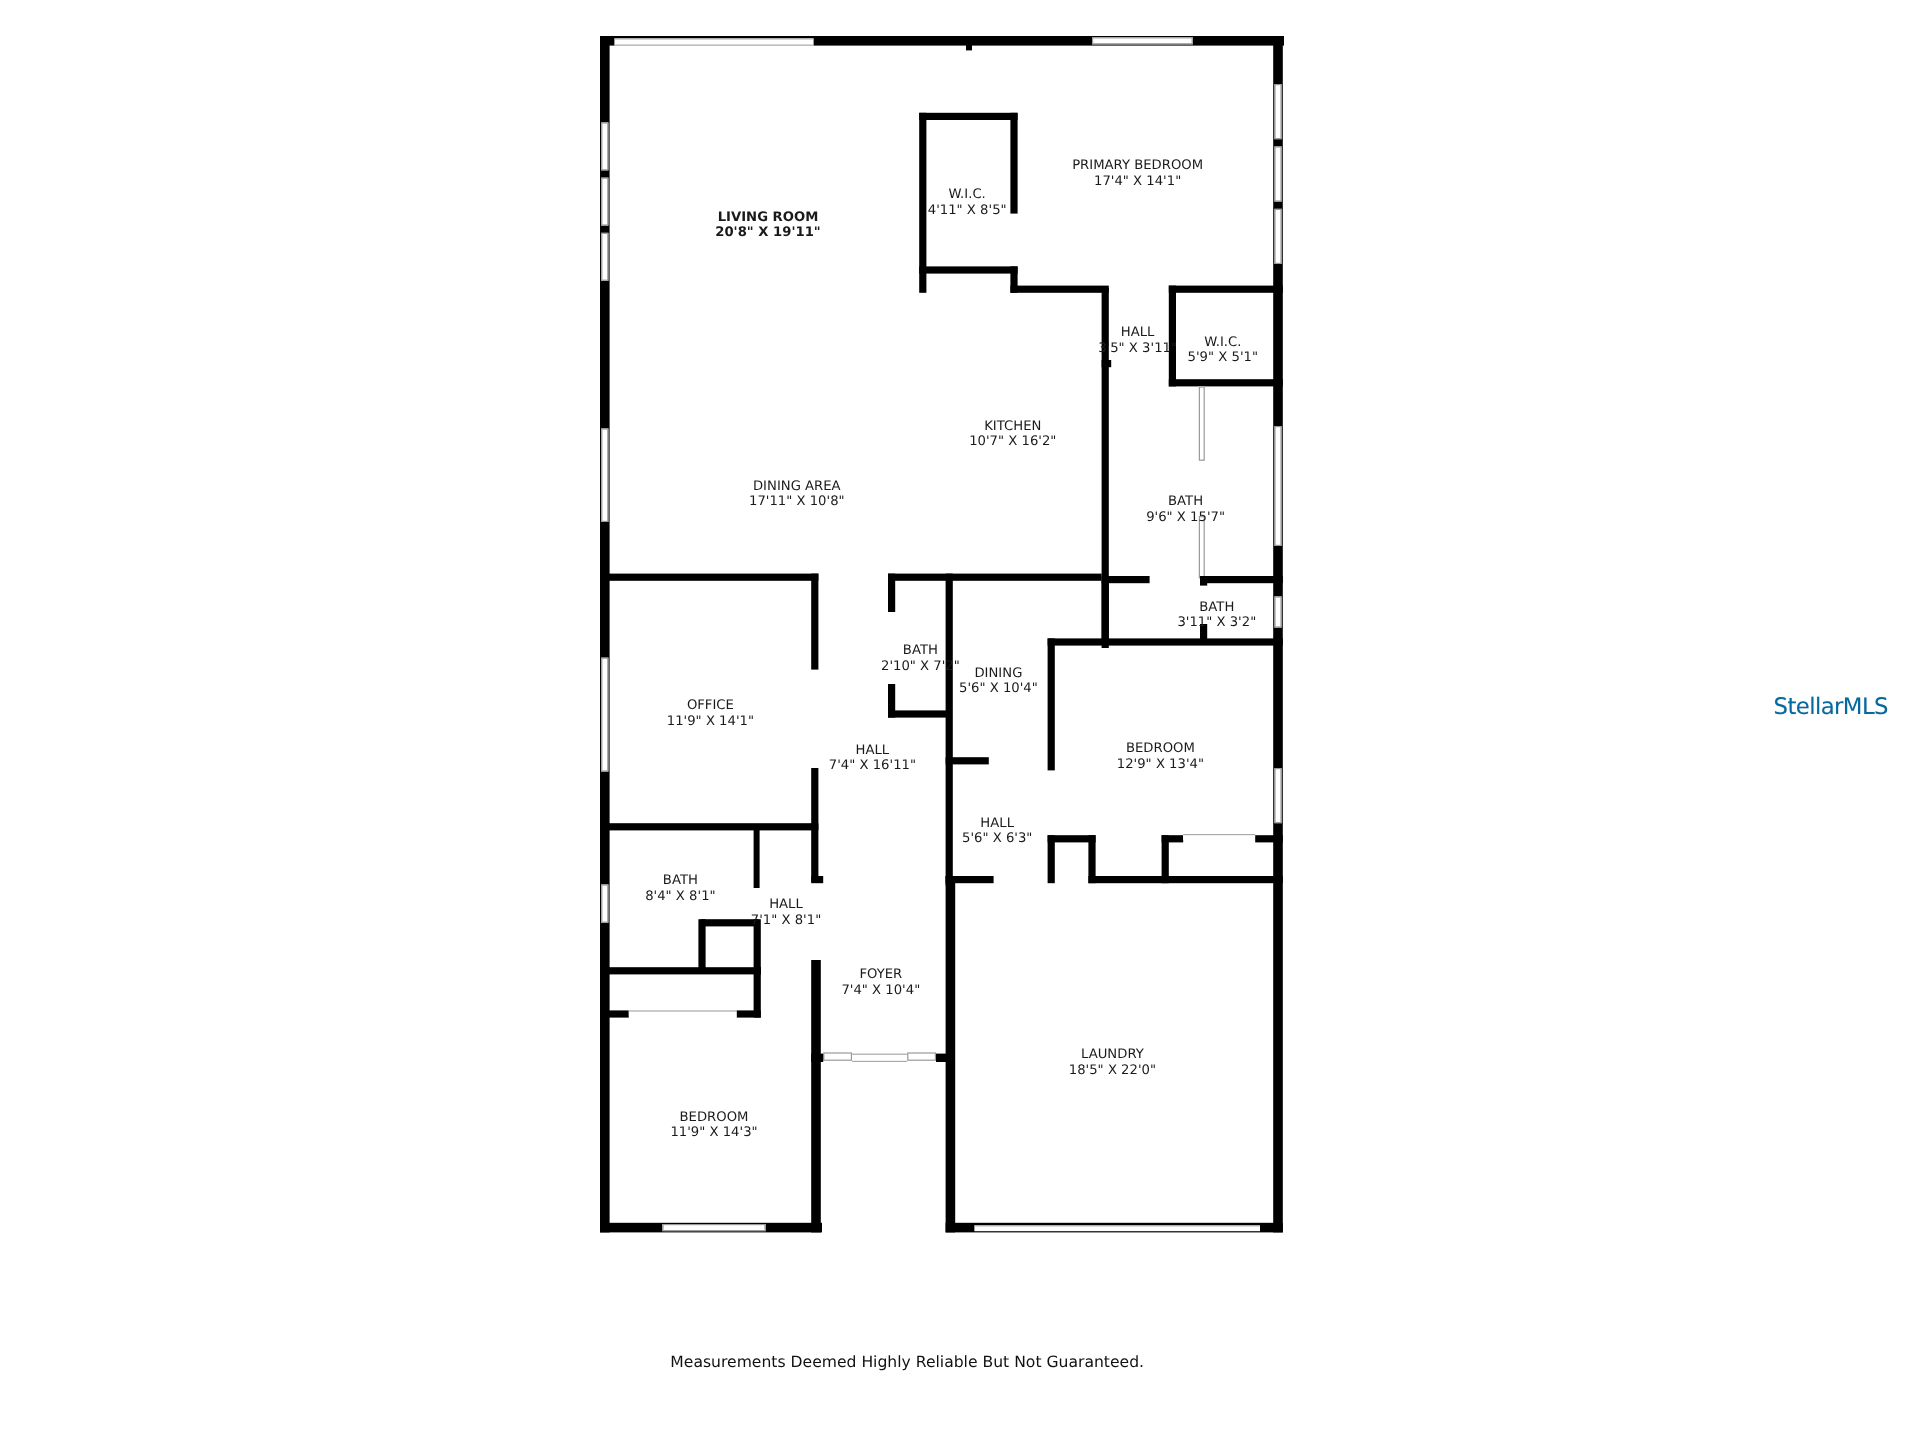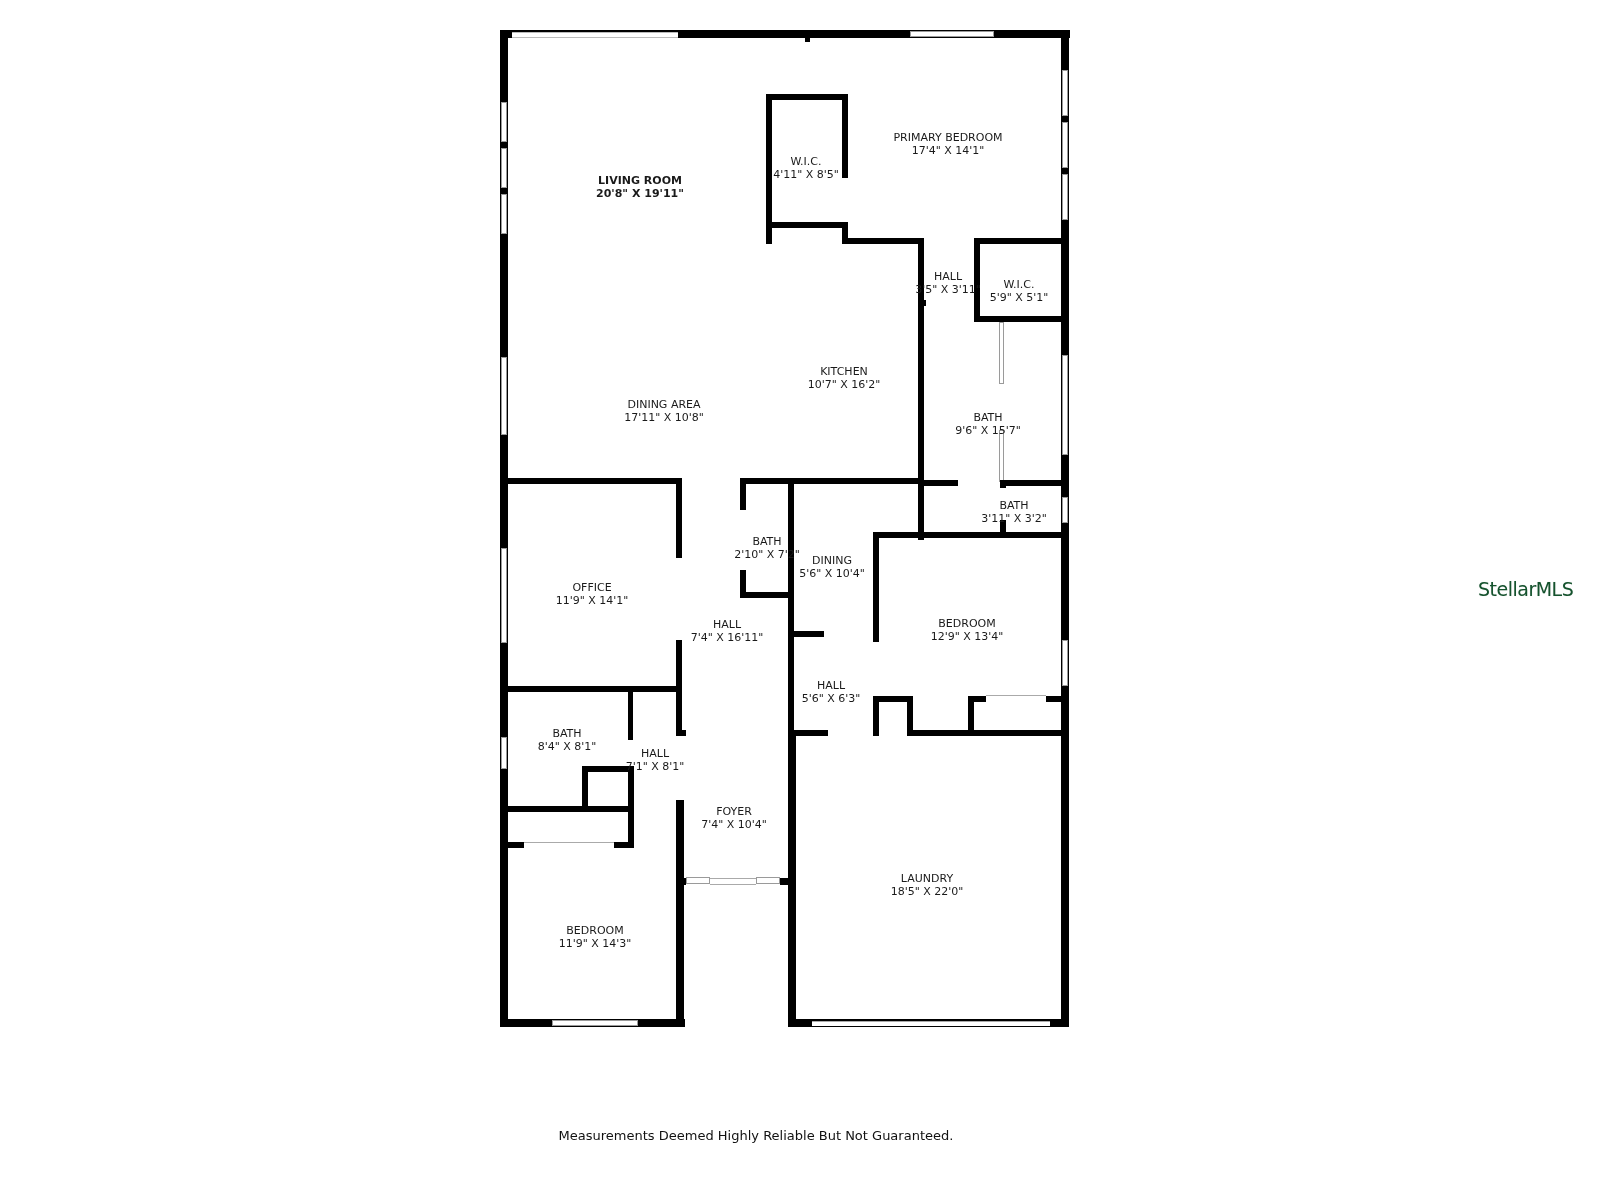--- a/index.html
+++ b/index.html
@@ -7,21 +7,21 @@
          font-family:"DejaVu Sans", sans-serif; color:#222; }
   .plan { position:absolute; left:0; top:0; width:1600px; height:1200px; }
   .w { position:absolute; background:#000; }
   .win { position:absolute; background:#fff; border:1px solid #9a9a9a; box-sizing:border-box; }
   .open { position:absolute; background:#fff; }
   .label { position:absolute; text-align:center; font-size:11px; line-height:13px;
            transform:translate(-50%,-50%); white-space:nowrap; color:#1a1a1a; }
   .label span { display:block; }
   .disclaimer { position:absolute; left:0; width:1512px; top:1128px; text-align:center;
                 font-size:13px; color:#111; }
-  .watermark { position:absolute; left:1478px; top:578px; font-size:19px; color:#14532d;
+  .watermark { position:absolute; left:1478px; top:578px; font-size:19px; color:#0369a1;
                letter-spacing:-0.5px; text-shadow:0 0 1px #d6d6d6;text-align:center; }
 </style>
 </head>
 <body>
 
 <div class="plan">
 
   <div class="w" style="left:500px;top:30px;width:570px;height:8px;"></div>
   <div class="open" style="left:512px;top:32px;width:166px;height:4px;border-top:1px solid #bbb;border-bottom:1px solid #bbb;"></div>
   <div class="win" style="left:910px;top:31px;width:84px;height:6px;"></div>
@@ -128,21 +128,21 @@
     <span>17'4" X 14'1"</span>
   </div>
   <div class="label" style="left:948px;top:283px;">
     <span>HALL</span>
     <span>3'5" X 3'11"</span>
   </div>
   <div class="label" style="left:1019px;top:291px;">
     <span>W.I.C.</span>
     <span>5'9" X 5'1"</span>
   </div>
-  <div class="label" style="left:844px;top:378px;">
+  <div class="label" style="left:844px;top:361px;">
     <span>KITCHEN</span>
     <span>10'7" X 16'2"</span>
   </div>
   <div class="label" style="left:636px;top:411px;margin-left:28px;">
     <span>DINING AREA</span>
     <span>17'11" X 10'8"</span>
   </div>
   <div class="label" style="left:988px;top:424px;">
     <span>BATH</span>
     <span>9'6" X 15'7"</span>

